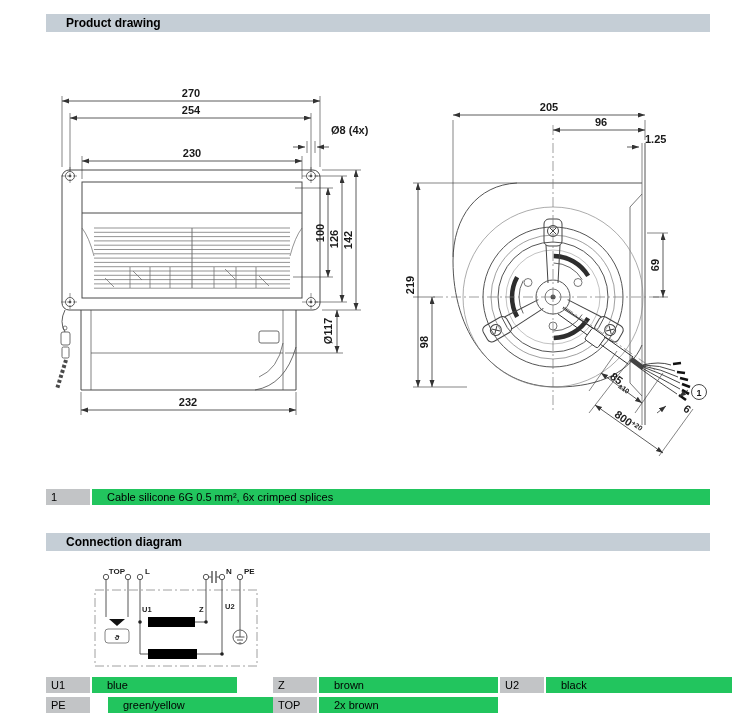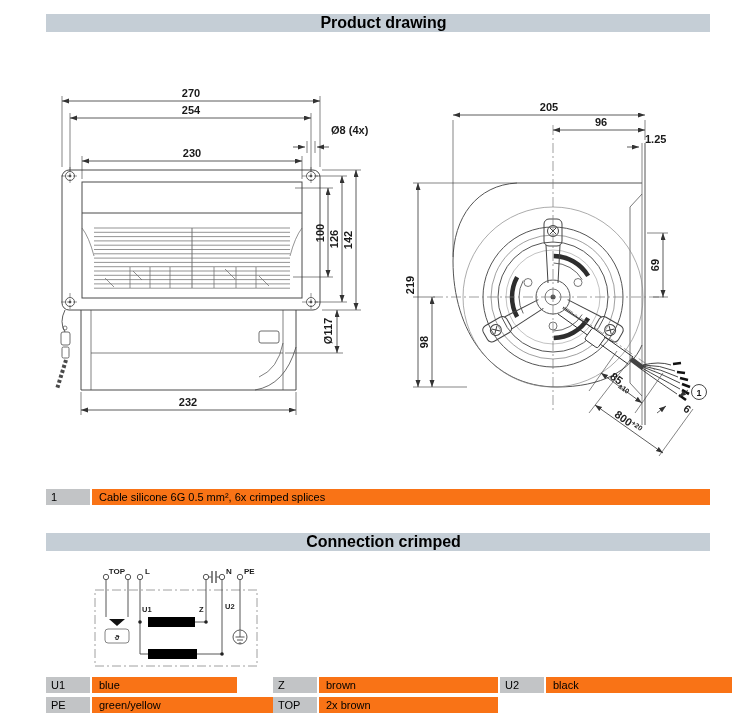--- a/index.html
+++ b/index.html
@@ -2,25 +2,25 @@
 <html><head>
 <meta charset="utf-8">
 <style>
   html,body{margin:0;padding:0;}
   body{
     width:750px;height:721px;position:relative;background:#ffffff;
     font-family:"Liberation Sans",sans-serif;color:#000;overflow:hidden;
   }
   .bar{
     position:absolute;left:46px;width:664px;height:18px;background:#c5ced6;
-    font-size:16px;font-weight:bold;line-height:18px;padding-left:11px;box-sizing:border-box;text-align:center;
+    font-size:12px;font-weight:bold;line-height:18px;padding-left:20px;box-sizing:border-box;
   }
   .cell{position:absolute;height:16px;font-size:11px;line-height:16px;box-sizing:border-box;overflow:hidden;white-space:nowrap;}
   .key{background:#c2c4c6;padding-left:5px;}
-  .val{background:#f97316;padding-left:7px;}
+  .val{background:#22c55e;padding-left:15px;}
   svg{position:absolute;}
   svg text{font-family:"Liberation Sans",sans-serif;font-size:11px;font-weight:bold;fill:#1a1a1a;}
   .lbl8 {font-size:8px;}
   .lbl75{font-size:7.5px;}
 </style>
 </head>
 <body>
 
 <div class="bar" style="top:14px">Product drawing</div>
 
@@ -296,21 +296,21 @@
     <text x="221" y="330" text-anchor="middle" transform="rotate(36 221 330)"><tspan>800</tspan><tspan dy="-3.5" style="font-size:7px">+20</tspan></text>
     <text x="280" y="317" text-anchor="middle" transform="rotate(36 280 317)">6</text>
   </g>
 </svg>
 
 <div>
   <div class="cell key" style="left:46px;top:489px;width:44px">1</div>
   <div class="cell val" style="left:92px;top:489px;width:618px">Cable silicone 6G 0.5 mm², 6x crimped splices</div>
 </div>
 
-<div class="bar" style="top:533px">Connection crimped</div>
+<div class="bar" style="top:533px">Connection diagram</div>
 
 <svg style="left:85px;top:560px" width="200" height="112" viewBox="0 0 200 112">
 
   <g stroke="#444" fill="none" stroke-width="0.9">
     <circle cx="21" cy="17" r="2.7"></circle>
       <circle cx="43" cy="17" r="2.7"></circle>
       <circle cx="55" cy="17" r="2.7"></circle>
     <circle cx="121" cy="17" r="2.7"></circle>
       <circle cx="137" cy="17" r="2.7"></circle>
       <circle cx="155" cy="17" r="2.7"></circle>
@@ -373,16 +373,16 @@
 <div>
 
   <div class="cell key" style="left:46px;top:677px;width:44px">U1</div>
   <div class="cell val" style="left:92px;top:677px;width:145px">blue</div>
   <div class="cell key" style="left:273px;top:677px;width:44px">Z</div>
   <div class="cell val" style="left:319px;top:677px;width:179px">brown</div>
   <div class="cell key" style="left:500px;top:677px;width:44px">U2</div>
   <div class="cell val" style="left:546px;top:677px;width:186px">black</div>
 
   <div class="cell key" style="left:46px;top:697px;width:44px">PE</div>
-  <div class="cell val" style="left:92px;top:697px;width:196px">green/yellow</div>
+  <div class="cell val" style="left:108px;top:697px;width:196px">green/yellow</div>
   <div class="cell key" style="left:273px;top:697px;width:44px">TOP</div>
   <div class="cell val" style="left:319px;top:697px;width:179px">2x brown</div>
 </div>
 
 </body></html>

